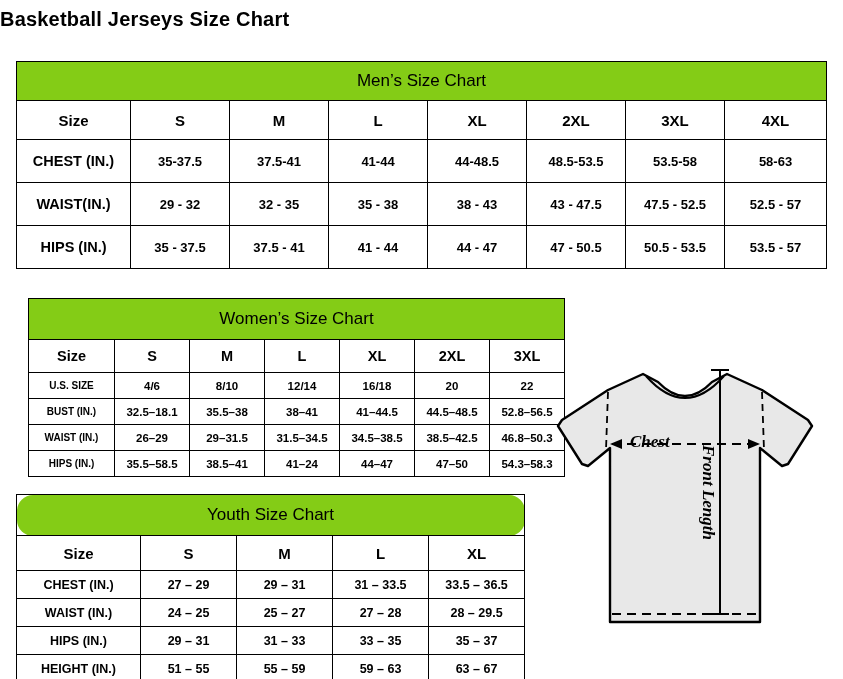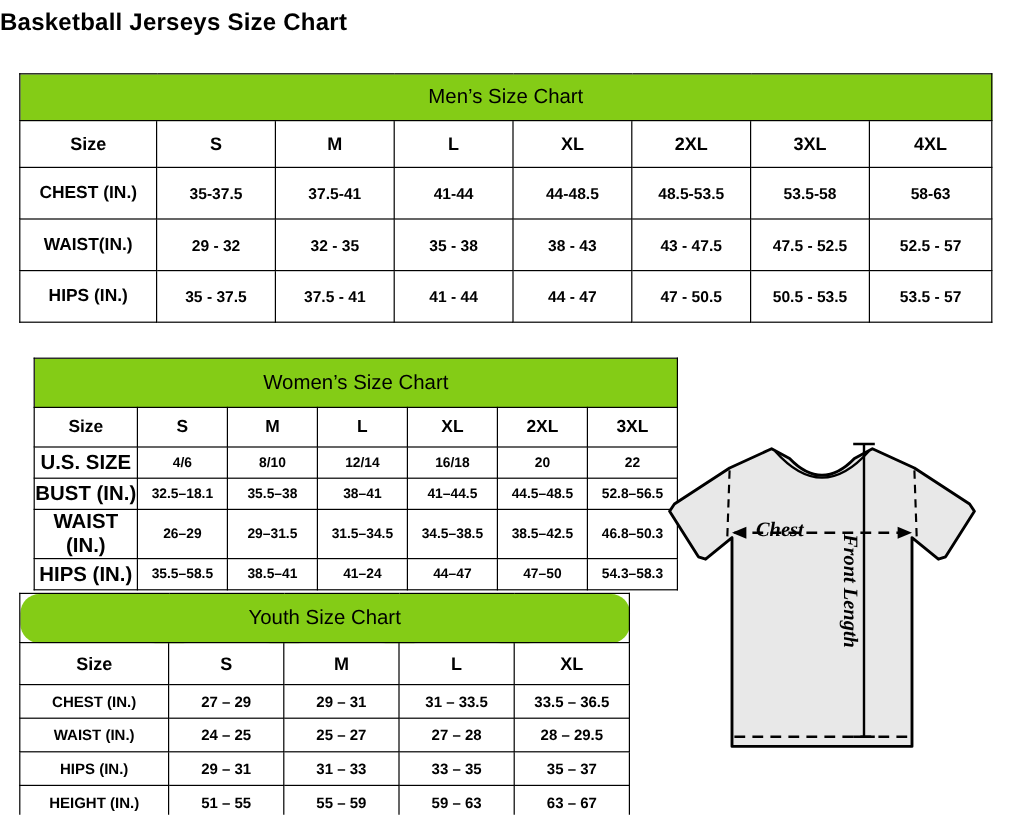--- a/index.html
+++ b/index.html
@@ -55,21 +55,21 @@
   #womens-chart {
     position: absolute;
     left: 16px;
     top: 298px;
     width: 536px;
     margin-left: 12px;
   }
   #womens-chart .chart-head td { height: 40px; font-size: 17px; }
   #womens-chart .hdr td { height: 32px; font-size: 14.5px; }
   #womens-chart td { height: 25px; font-size: 11.5px; }
-  #womens-chart .rowlabel { font-size: 17px; }
+  #womens-chart .rowlabel { font-size: 10px; }
 
   
   #youth-chart {
     position: absolute;
     left: 16px;
     top: 494px;
     width: 508px;
   }
   #youth-chart .chart-head td { height: 40px; font-size: 17px; }
   #youth-chart .hdr td { height: 34px; font-size: 15px; }

